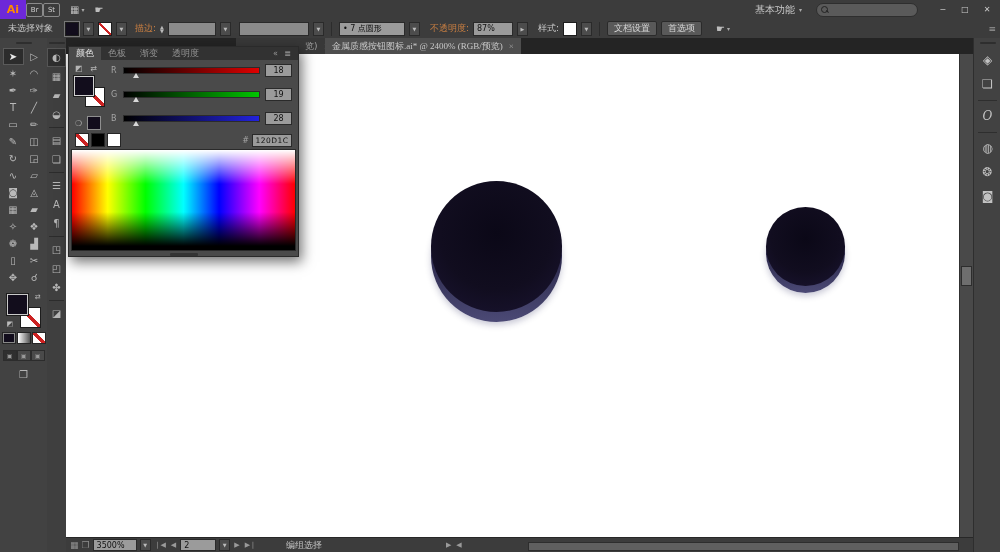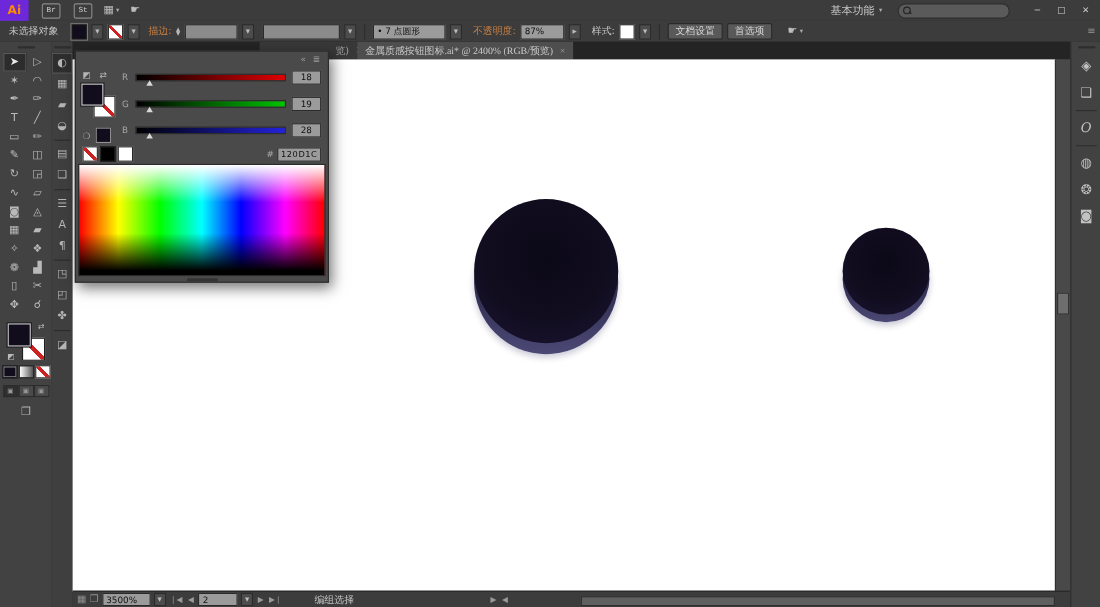--- a/index.html
+++ b/index.html
@@ -7,21 +7,21 @@
        background:var(--bar_bg,#3c3c3c);
        font-family:"DejaVu Sans","Liberation Sans",sans-serif;color:#cccccc;
        -webkit-font-smoothing:antialiased;}
   
   #menubar{position:absolute;top:0;left:0;right:0;height:19px;display:flex;align-items:center;
            background:#3c3c3c;border-bottom:1px solid #292929;font-size:10px;}
   .ai-logo{width:26px;height:32px;display:flex;align-items:center;justify-content:center;
            background:#6d28d9;color:#ff8a00;font-weight:bold;font-size:11px;}
   .menu-item{padding:0 9px;color:#d4d4d4;cursor:default;white-space:nowrap;}
   .mb-box{width:15px;height:12px;border:1px solid #8a8a8a;border-radius:2px;font-size:7px;
-          display:flex;align-items:center;justify-content:center;color:#cfcfcf;margin-left:12px;font-family:Liberation Mono, monospace;}
+          display:flex;align-items:center;justify-content:center;color:#cfcfcf;margin-left:0;}
   .mb-ic{margin-left:10px;color:#bdbdbd;font-size:10px;display:flex;align-items:center;gap:2px;}
   .caret{font-size:6px;color:#aaaaaa;}
   .spacer{flex:1;}
   .workspace{display:flex;align-items:center;gap:4px;color:#c8c8c8;margin-right:14px;}
   .searchbox{width:92px;height:12px;background:#5a5a5a;border:1px solid #2e2e2e;border-radius:7px;
              display:flex;align-items:center;padding:0 4px;gap:3px;margin-right:14px;}
   .mag{width:5px;height:5px;border:1px solid #222;border-radius:50%;position:relative;flex:none;}
   .mag::after{content:"";position:absolute;left:4px;top:4px;width:3px;height:1px;background:#222;transform:rotate(45deg);}
   .searchbox input{flex:1;min-width:0;background:transparent;border:none;outline:none;font-size:8px;color:#222;}
   .winbtn{width:22px;height:15px;display:flex;align-items:center;justify-content:center;
@@ -484,20 +484,31 @@
         </div>
 
         <div class="rdock-ic">
           <span>◙</span>
         </div>
 
     </div>
   </div>
 
   <div id="colorpanel">
+    <div id="paneltabs">
+
+        <span class="ptab active">颜色</span>
+
+        <span class="ptab">色板</span>
+
+        <span class="ptab">渐变</span>
+
+        <span class="ptab">透明度</span>
+
+    </div>
     <span class="ptab-ic" style="position:absolute;right:16px;top:0;line-height:13px">«</span>
     <span class="ptab-ic2" style="position:absolute;right:2px;top:0;line-height:13px">≣</span>
 
     <div id="panelbody">
       <div id="cp-proxy-icons">
         <span>◩</span>
         <span>⇄</span>
       </div>
       <div id="cp-proxy">
         <span class="cp-proxy-stroke"></span>

